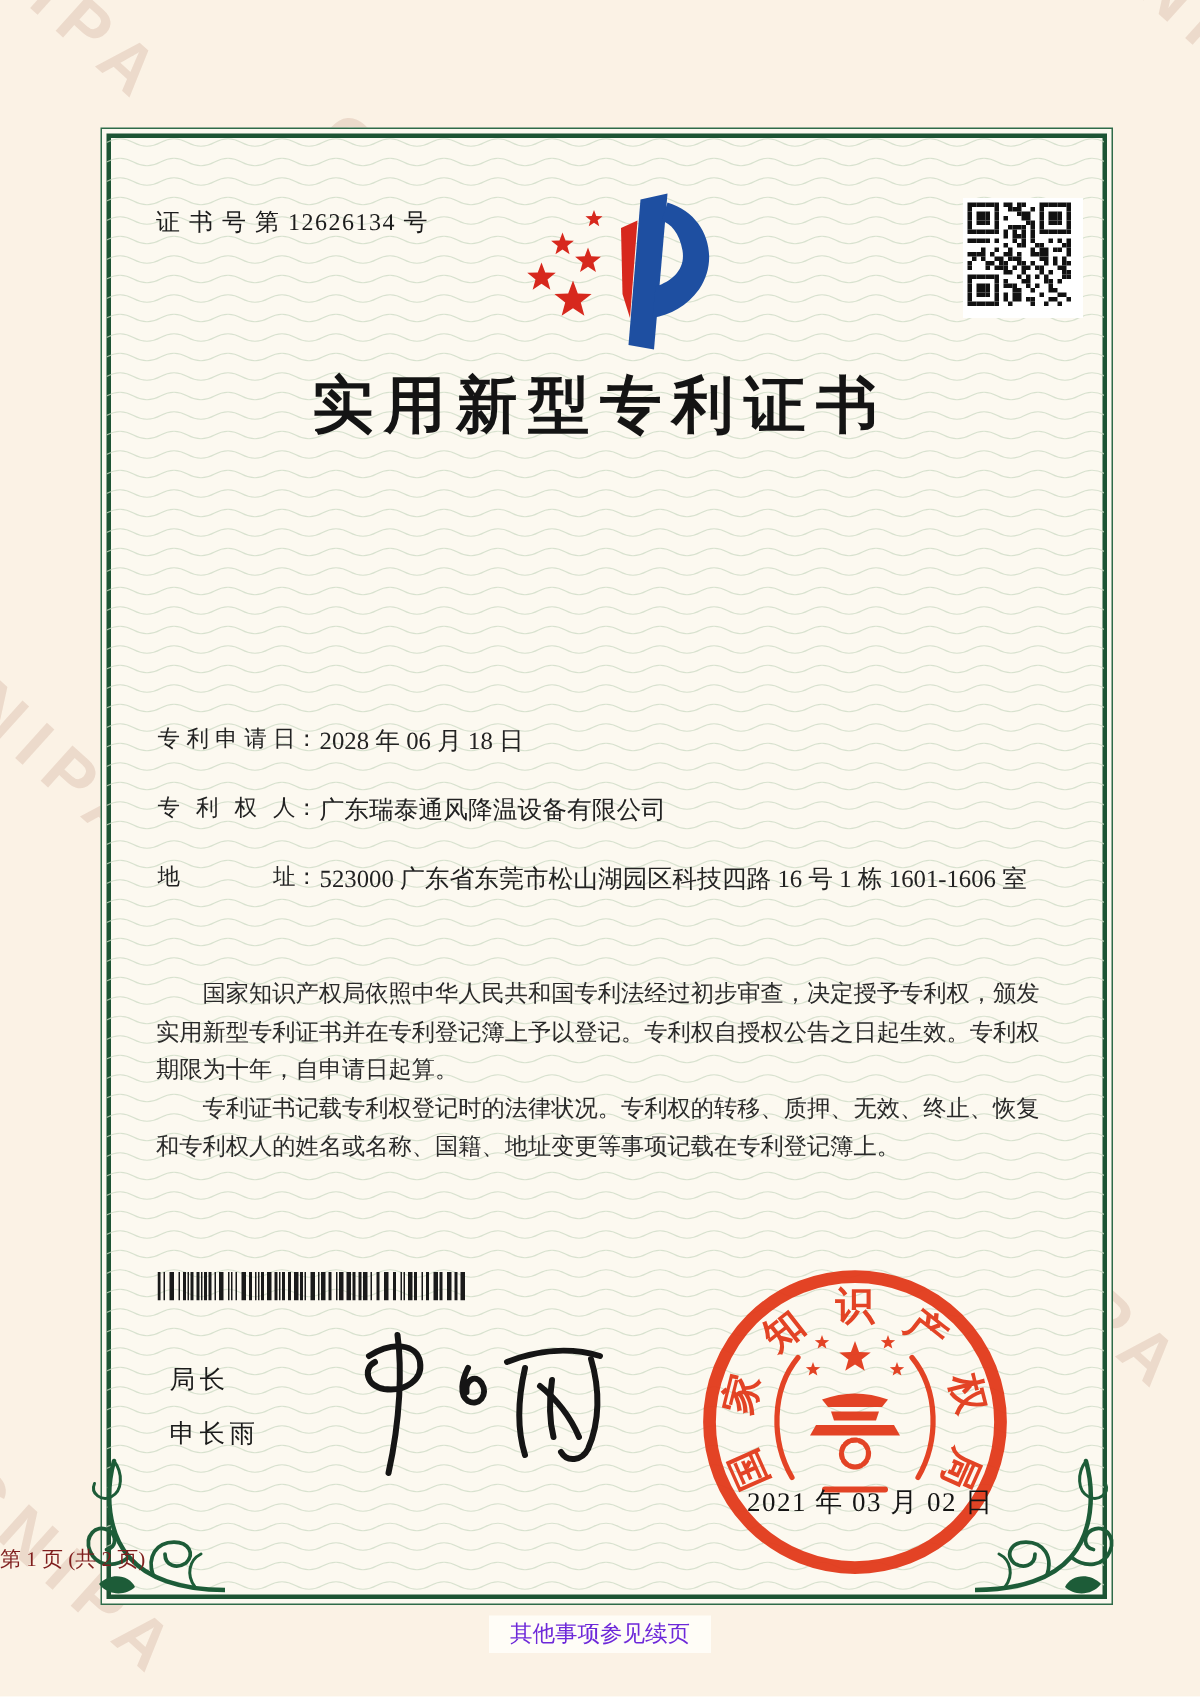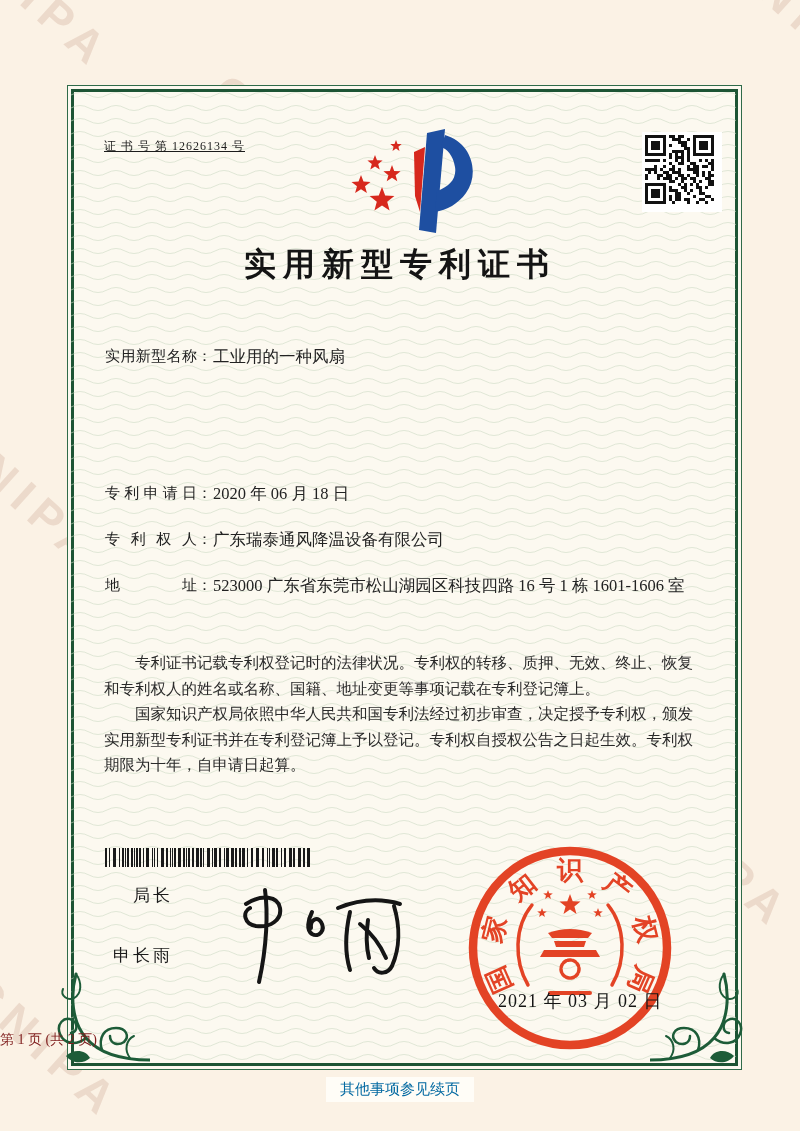--- a/index.html
+++ b/index.html
@@ -15,50 +15,50 @@
   
   .frame{position:absolute;left:67px;top:85px;width:673px;height:983px;z-index:2;
          border:1px solid #2f6b49;background:#fcf9f0;}
   .frame-inner{position:absolute;left:3px;top:3px;right:3px;bottom:3px;border:3px solid #1d5434;}
   .guilloche{position:absolute;left:71px;top:89px;z-index:2;pointer-events:none;}
   .corner{position:absolute;z-index:3;}
   .corner-left{left:46px;top:972px;}
   .corner-right{left:650px;top:972px;transform:scaleX(-1);}
 
   
-  .cert-no{position:absolute;left:104px;top:138px;z-index:4;font-size:12px;letter-spacing:1px;color:#1c1c1c;text-decoration:underline;}
+  .cert-no{position:absolute;left:104px;top:138px;z-index:4;font-size:16px;letter-spacing:1px;color:#1c1c1c;}
   .logo{position:absolute;left:328px;top:126px;z-index:4;}
   .qr{position:absolute;left:642px;top:132px;z-index:4;background:#fff;}
   .title{position:absolute;left:0;top:243px;width:800px;margin:0;z-index:4;text-align:center;
-         font-size:32px;font-weight:700;letter-spacing:7px;color:#141414;}
+         font-size:41px;font-weight:700;letter-spacing:7px;color:#141414;}
 
   .row{position:absolute;left:105px;width:596px;z-index:4;font-size:16.5px;line-height:25px;}
   .lbl{display:inline-block;width:92px;font-size:15px;text-align:justify;text-align-last:justify;vertical-align:top;}
   .colon{display:inline-block;width:16px;font-size:15px;vertical-align:top;}
   .val{display:inline-block;width:480px;vertical-align:top;}
   .grant-pair{position:absolute;left:400px;top:0;white-space:nowrap;}
 
   .paras{position:absolute;left:104px;top:650px;width:596px;z-index:4;
          font-size:15.5px;line-height:25.5px;color:#2a2a2a;}
   .paras p{margin:0;text-indent:2em;}
 
   .barcode{position:absolute;left:105px;top:848px;z-index:4;}
 
   .signer{position:absolute;left:113px;z-index:5;font-family:"Liberation Sans","DejaVu Sans",sans-serif;
           font-size:17px;letter-spacing:3px;color:#1b1b1b;}
-  .signer-title{top:884px;margin-left:20px;}
+  .signer-title{top:908px;}
   .signer-name{top:944px;}
   .signature{position:absolute;left:218px;top:882px;z-index:5;}
 
   .seal{position:absolute;left:462px;top:843px;z-index:4;opacity:.95;}
   .seal-date{position:absolute;left:498px;top:989px;z-index:6;font-size:18px;letter-spacing:1px;color:#151515;}
 
   .page-info{position:absolute;left:0;top:1031px;width:800px;z-index:4;font-size:14px;color:#7f1d1d;}
   .cont-note{position:absolute;left:0;top:1077px;width:800px;z-index:4;text-align:center;}
-  .cont-note span{display:inline-block;background:#fffdf7;padding:3px 14px;font-size:15px;color:#0369a1;}
+  .cont-note span{display:inline-block;background:#fffdf7;padding:3px 14px;font-size:15px;color:#6d28d9;}
 </style>
 </head>
 <body>
 
 <div class="page">
 
   <span class="wm" style="left:-60px;top:-30px">CNIPA</span>
   <span class="wm" style="left:710px;top:-10px">CNIPA</span>
   <span class="wm" style="left:195px;top:120px">CNIPA</span>
   <span class="wm" style="left:460px;top:330px">CNIPA</span>
@@ -435,36 +435,33 @@
       <rect x="18" y="69" width="3" height="3" fill="#111"></rect>
       <rect x="21" y="69" width="3" height="3" fill="#111"></rect>
       <rect x="30" y="69" width="3" height="3" fill="#111"></rect>
       <rect x="45" y="69" width="3" height="3" fill="#111"></rect>
       <rect x="54" y="69" width="3" height="3" fill="#111"></rect>
       <rect x="63" y="69" width="3" height="3" fill="#111"></rect>
     </svg>
 
   <h1 class="title">实用新型专利证书</h1>
 
-  <div class="row" style="top:344px">
-    <span class="lbl">实用新型名称</span><span class="colon">：</span><span class="val">工业用的一种风扇</span>
-  </div>
   <div class="row" style="top:481px">
-    <span class="lbl">专利申请日</span><span class="colon">：</span><span class="val">2020 年 06 月 18 日</span>
+    <span class="lbl">专利申请日</span><span class="colon">：</span><span class="val">2028 年 06 月 18 日</span>
   </div>
   <div class="row" style="top:527px">
     <span class="lbl">专利权人</span><span class="colon">：</span><span class="val">广东瑞泰通风降温设备有限公司</span>
   </div>
   <div class="row" style="top:573px">
     <span class="lbl">地址</span><span class="colon">：</span><span class="val">523000 广东省东莞市松山湖园区科技四路 16 号 1 栋 1601-1606 室</span>
   </div>
 
   <div class="paras">
+    <p>国家知识产权局依照中华人民共和国专利法经过初步审查，决定授予专利权，颁发实用新型专利证书并在专利登记簿上予以登记。专利权自授权公告之日起生效。专利权期限为十年，自申请日起算。</p>
     <p>专利证书记载专利权登记时的法律状况。专利权的转移、质押、无效、终止、恢复和专利权人的姓名或名称、国籍、地址变更等事项记载在专利登记簿上。</p>
-    <p>国家知识产权局依照中华人民共和国专利法经过初步审查，决定授予专利权，颁发实用新型专利证书并在专利登记簿上予以登记。专利权自授权公告之日起生效。专利权期限为十年，自申请日起算。</p>
   </div>
 
   <svg class="barcode" id="barcode" width="208" height="19">
       <rect x="0" y="0" width="2" height="19" fill="#1a1a1a"></rect>
       <rect x="4" y="0" width="1" height="19" fill="#1a1a1a"></rect>
       <rect x="8" y="0" width="3" height="19" fill="#1a1a1a"></rect>
       <rect x="14" y="0" width="1" height="19" fill="#1a1a1a"></rect>
       <rect x="17" y="0" width="2" height="19" fill="#1a1a1a"></rect>
       <rect x="20" y="0" width="1" height="19" fill="#1a1a1a"></rect>
       <rect x="22" y="0" width="2" height="19" fill="#1a1a1a"></rect>

